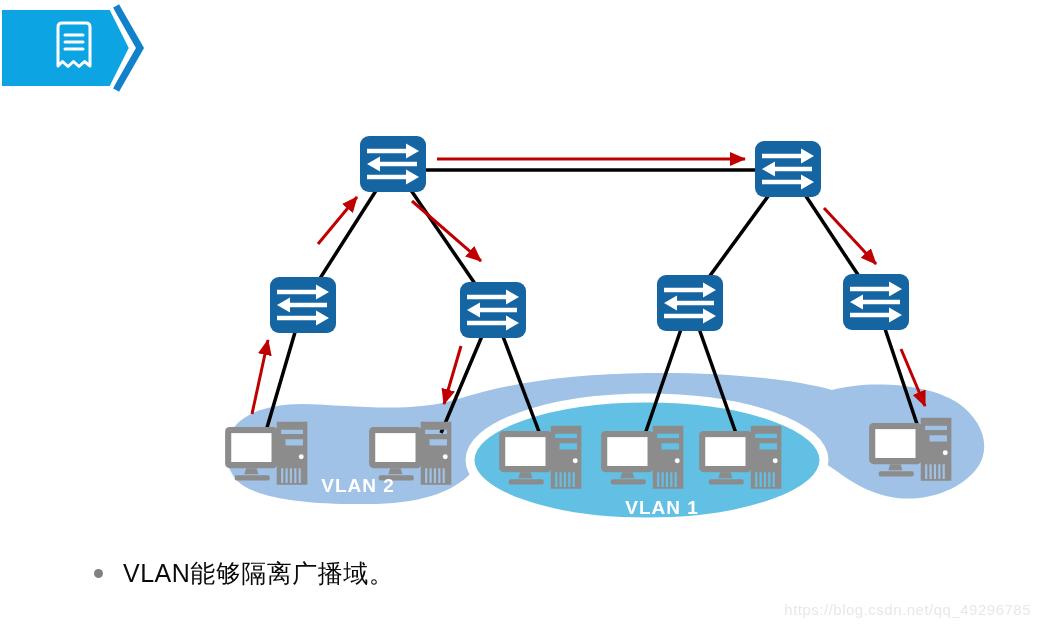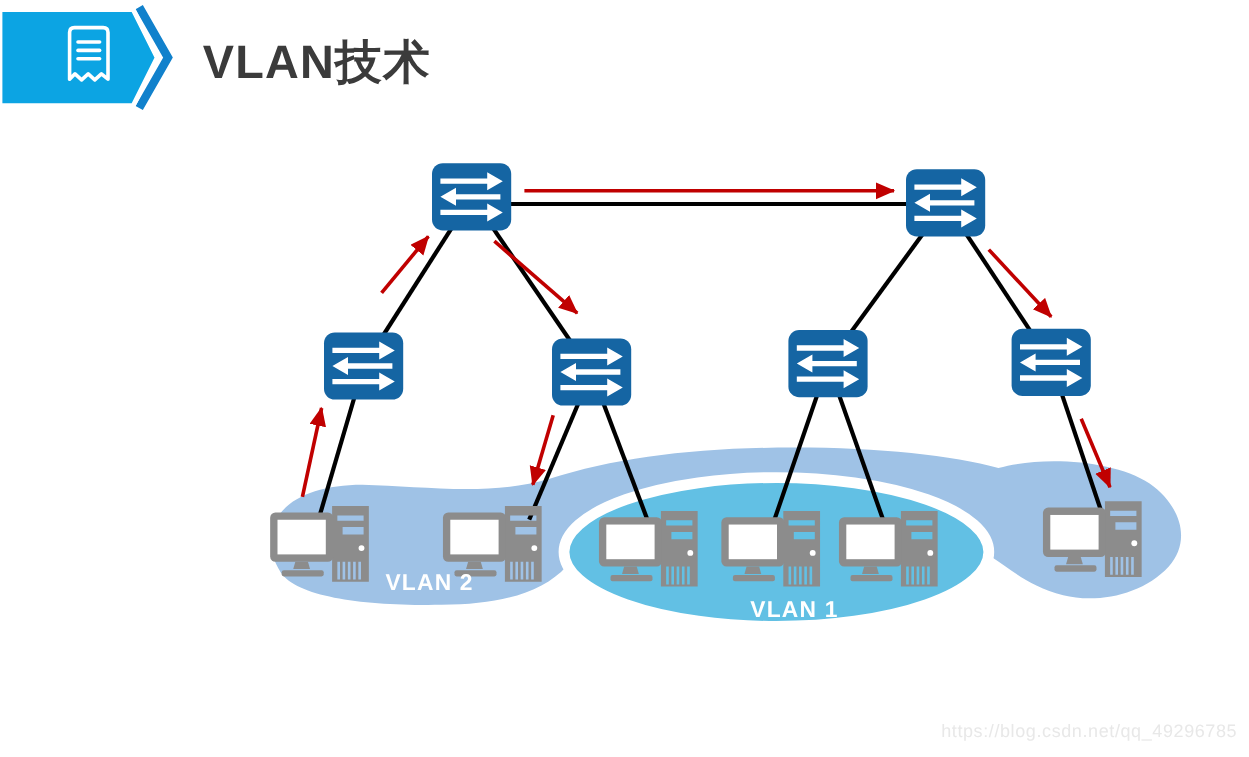--- a/index.html
+++ b/index.html
@@ -34,21 +34,20 @@
   <svg id="badge-svg" width="160" height="96" viewBox="0 0 160 96">
     <path d="M116 6 L140 48 L116 90" fill="none" stroke-width="7" stroke-linejoin="miter" stroke="#1181cc"></path>
     <polygon points="0,8 111,8 131,48 111,88 0,88" stroke="#ffffff" stroke-width="4" fill="#0ca4e3"></polygon>
     <g fill="none" stroke="#ffffff" stroke-width="3" stroke-linejoin="round" stroke-linecap="round">
       <path d="M58 27 Q58 23 62 23 H86 Q90 23 90 27 V66 L84.5 61.5 L79 66.5 L73.5 61.5 L68 66.5 L62.5 61.5 L58 66 Z"></path>
       <line x1="65" y1="35" x2="83" y2="35"></line>
       <line x1="65" y1="42" x2="83" y2="42"></line>
       <line x1="65" y1="49" x2="83" y2="49"></line>
     </g>
   </svg>
-  <div id="page-title">VLAN技术</div>
 
   <svg id="diagram-svg" width="1041" height="631" viewBox="0 0 1041 631">
     <defs>
       <marker id="red-head" markerUnits="userSpaceOnUse" markerWidth="18" markerHeight="16" refX="15" refY="7" orient="auto">
         <path d="M0 0 L16 7 L0 14 Z" fill="#c00000"></path>
       </marker>
 
       <symbol id="sym-switch" viewBox="0 0 68 58">
         <rect x="1" y="1" width="66" height="56" rx="9"></rect>
         <path fill="#ffffff" d="M8 13.8 L47 13.8 L47 8.5 L60 16 L47 23.5 L47 18.2 L8 18.2 Z"></path>
@@ -128,16 +127,20 @@
       <use href="#sym-pc" x="498" y="424" width="88" height="70"></use>
       <use href="#sym-pc" x="600" y="424" width="88" height="70"></use>
       <use href="#sym-pc" x="698" y="424" width="88" height="70"></use>
       <use href="#sym-pc" x="868" y="416" width="88" height="70"></use>
     </g>
 
     <text class="vlan-label" x="358" y="492" text-anchor="middle">VLAN 2</text>
     <text class="vlan-label" x="662" y="514" text-anchor="middle">VLAN 1</text>
   </svg>
 
+  <div id="bullet-row">
+    <div id="bullet-dot"></div>
+    <div id="bullet-text">VLAN能够隔离广播域。</div>
+  </div>
 
   <div id="watermark">https://blog.csdn.net/qq_49296785</div>
 
 </div>
 
 </body></html>

